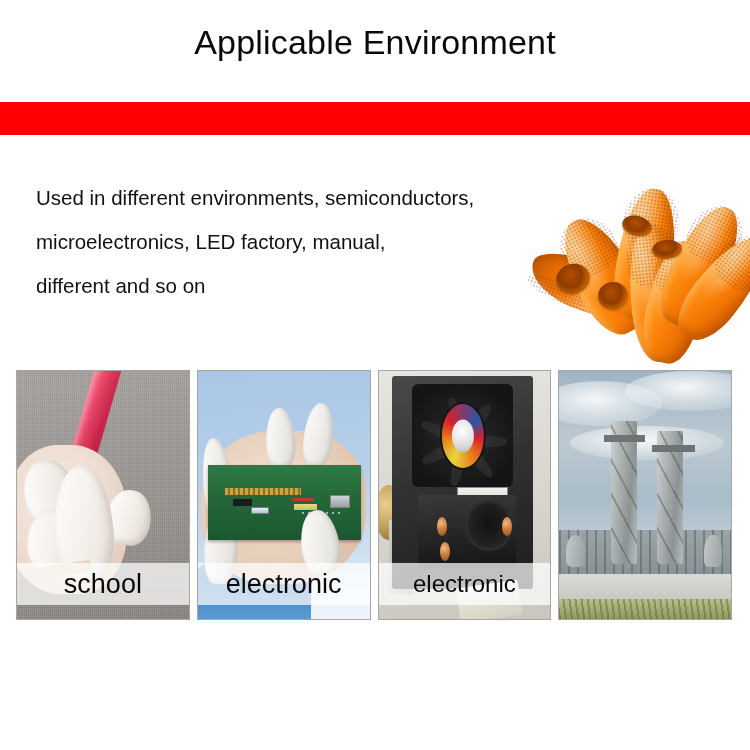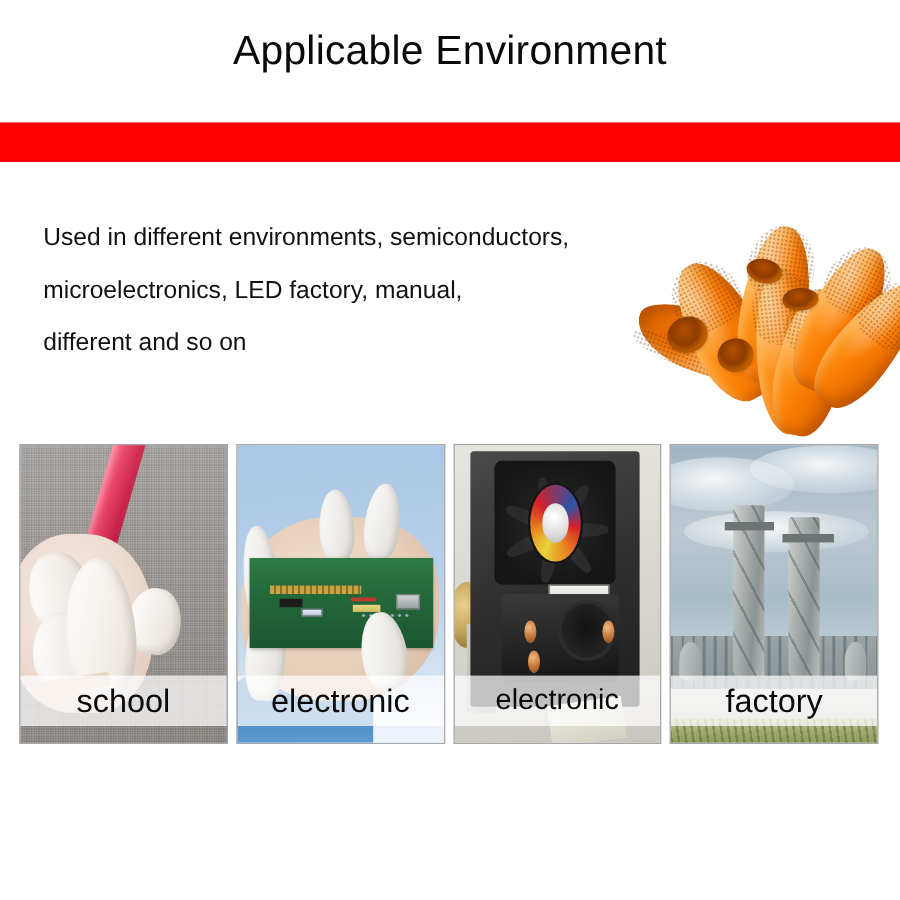--- a/index.html
+++ b/index.html
@@ -371,16 +371,15 @@
       <div class="pd-plant"></div>
       <div class="pd-tank pd-t1"></div>
       <div class="pd-tank pd-t2"></div>
       <div class="pd-stack pd-s1"></div>
       <div class="pd-stack pd-s2"></div>
       <div class="pd-plat pd-p1"></div>
       <div class="pd-plat pd-p2"></div>
       <div class="pd-base"></div>
       <div class="pd-grass"></div>
     </div>
-    <div class="panel-label">factory</div>
   </div>
 
 </div>
 
 </body></html>

